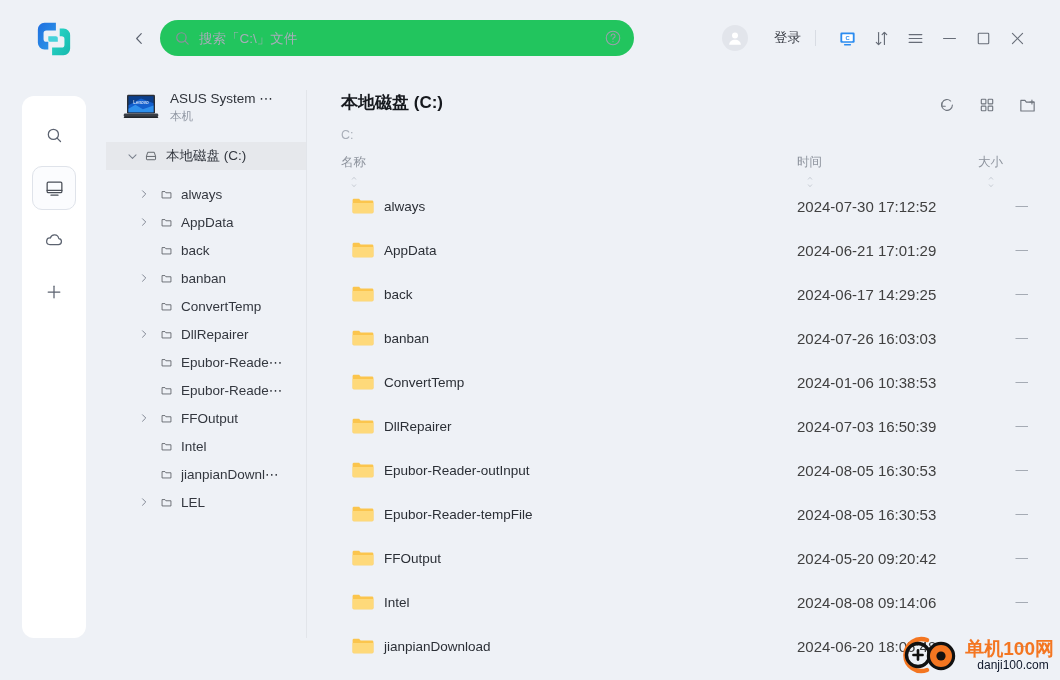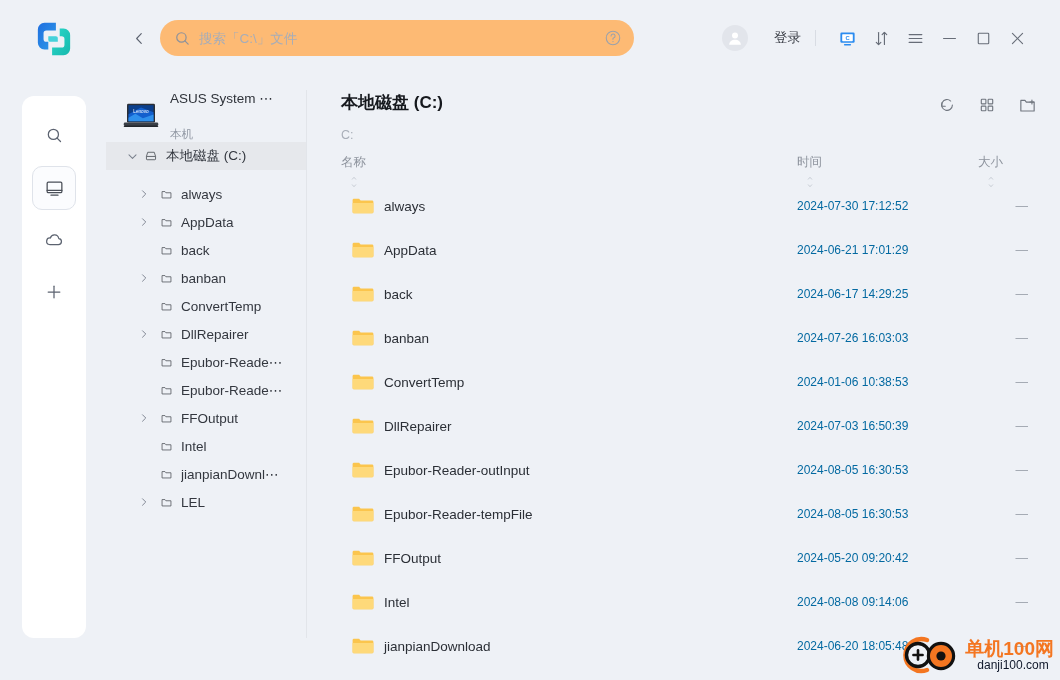--- a/index.html
+++ b/index.html
@@ -29,21 +29,21 @@
   }
   .nav-back {
     position: absolute; left: 126px; top: 25px;
     width: 26px; height: 26px;
     display: flex; align-items: center; justify-content: center;
     color: #5c6370; cursor: pointer;
   }
   .searchbar {
     position: absolute; left: 160px; top: 20px;
     width: 474px; height: 36px;
-    background: #fdba74;
+    background: #22c55e;
     border-radius: 18px;
     display: flex; align-items: center;
     padding: 0 12px 0 14px;
   }
   .search-icon { width: 17px; height: 17px; flex: 0 0 17px; color: #8b919c; }
   .search-input {
     flex: 1 1 auto;
     border: none; outline: none; background: transparent;
     font-family: inherit; font-size: 13.5px; color: #3b3f47;
     padding: 0 8px; height: 30px;
@@ -105,21 +105,21 @@
     position: absolute; left: 16px; top: 14px;
     display: flex; align-items: center; gap: 10px;
     cursor: pointer;
   }
   .device-thumb {
     width: 38px; height: 28px; flex: 0 0 38px;
     position: relative;
   }
   .device-text { display: flex; flex-direction: column; gap: 3px; }
   .device-name { font-size: 13.5px; color: #2f333a; white-space: nowrap; }
-  .device-sub { font-size: 11.5px; color: #9097a3; margin-top: 18px; }
+  .device-sub { font-size: 11.5px; color: #9097a3; }
 
   .tree { position: absolute; left: 0; top: 66px; width: 200px; }
   .tree-row {
     position: relative;
     height: 28px;
     display: flex; align-items: center;
     cursor: pointer;
     font-size: 13.5px; color: #33373f;
     white-space: nowrap;
   }
@@ -189,21 +189,21 @@
     position: absolute; left: 22px;
     width: 22px; height: 18px;
   }
   .fname {
     position: absolute; left: 54px;
     font-size: 13.5px; color: #2b2f36;
     white-space: nowrap;
   }
   .ftime {
     position: absolute; left: 467px;
-    font-size: 12px; color: #0369a1;
+    font-size: 15px; color: #404040;
     white-space: nowrap;
   }
   .fsize {
     position: absolute; left: 648px; width: 50px;
     text-align: right;
     font-size: 12.5px; color: #9ba1ab;
   }
 
   
   .watermark {

